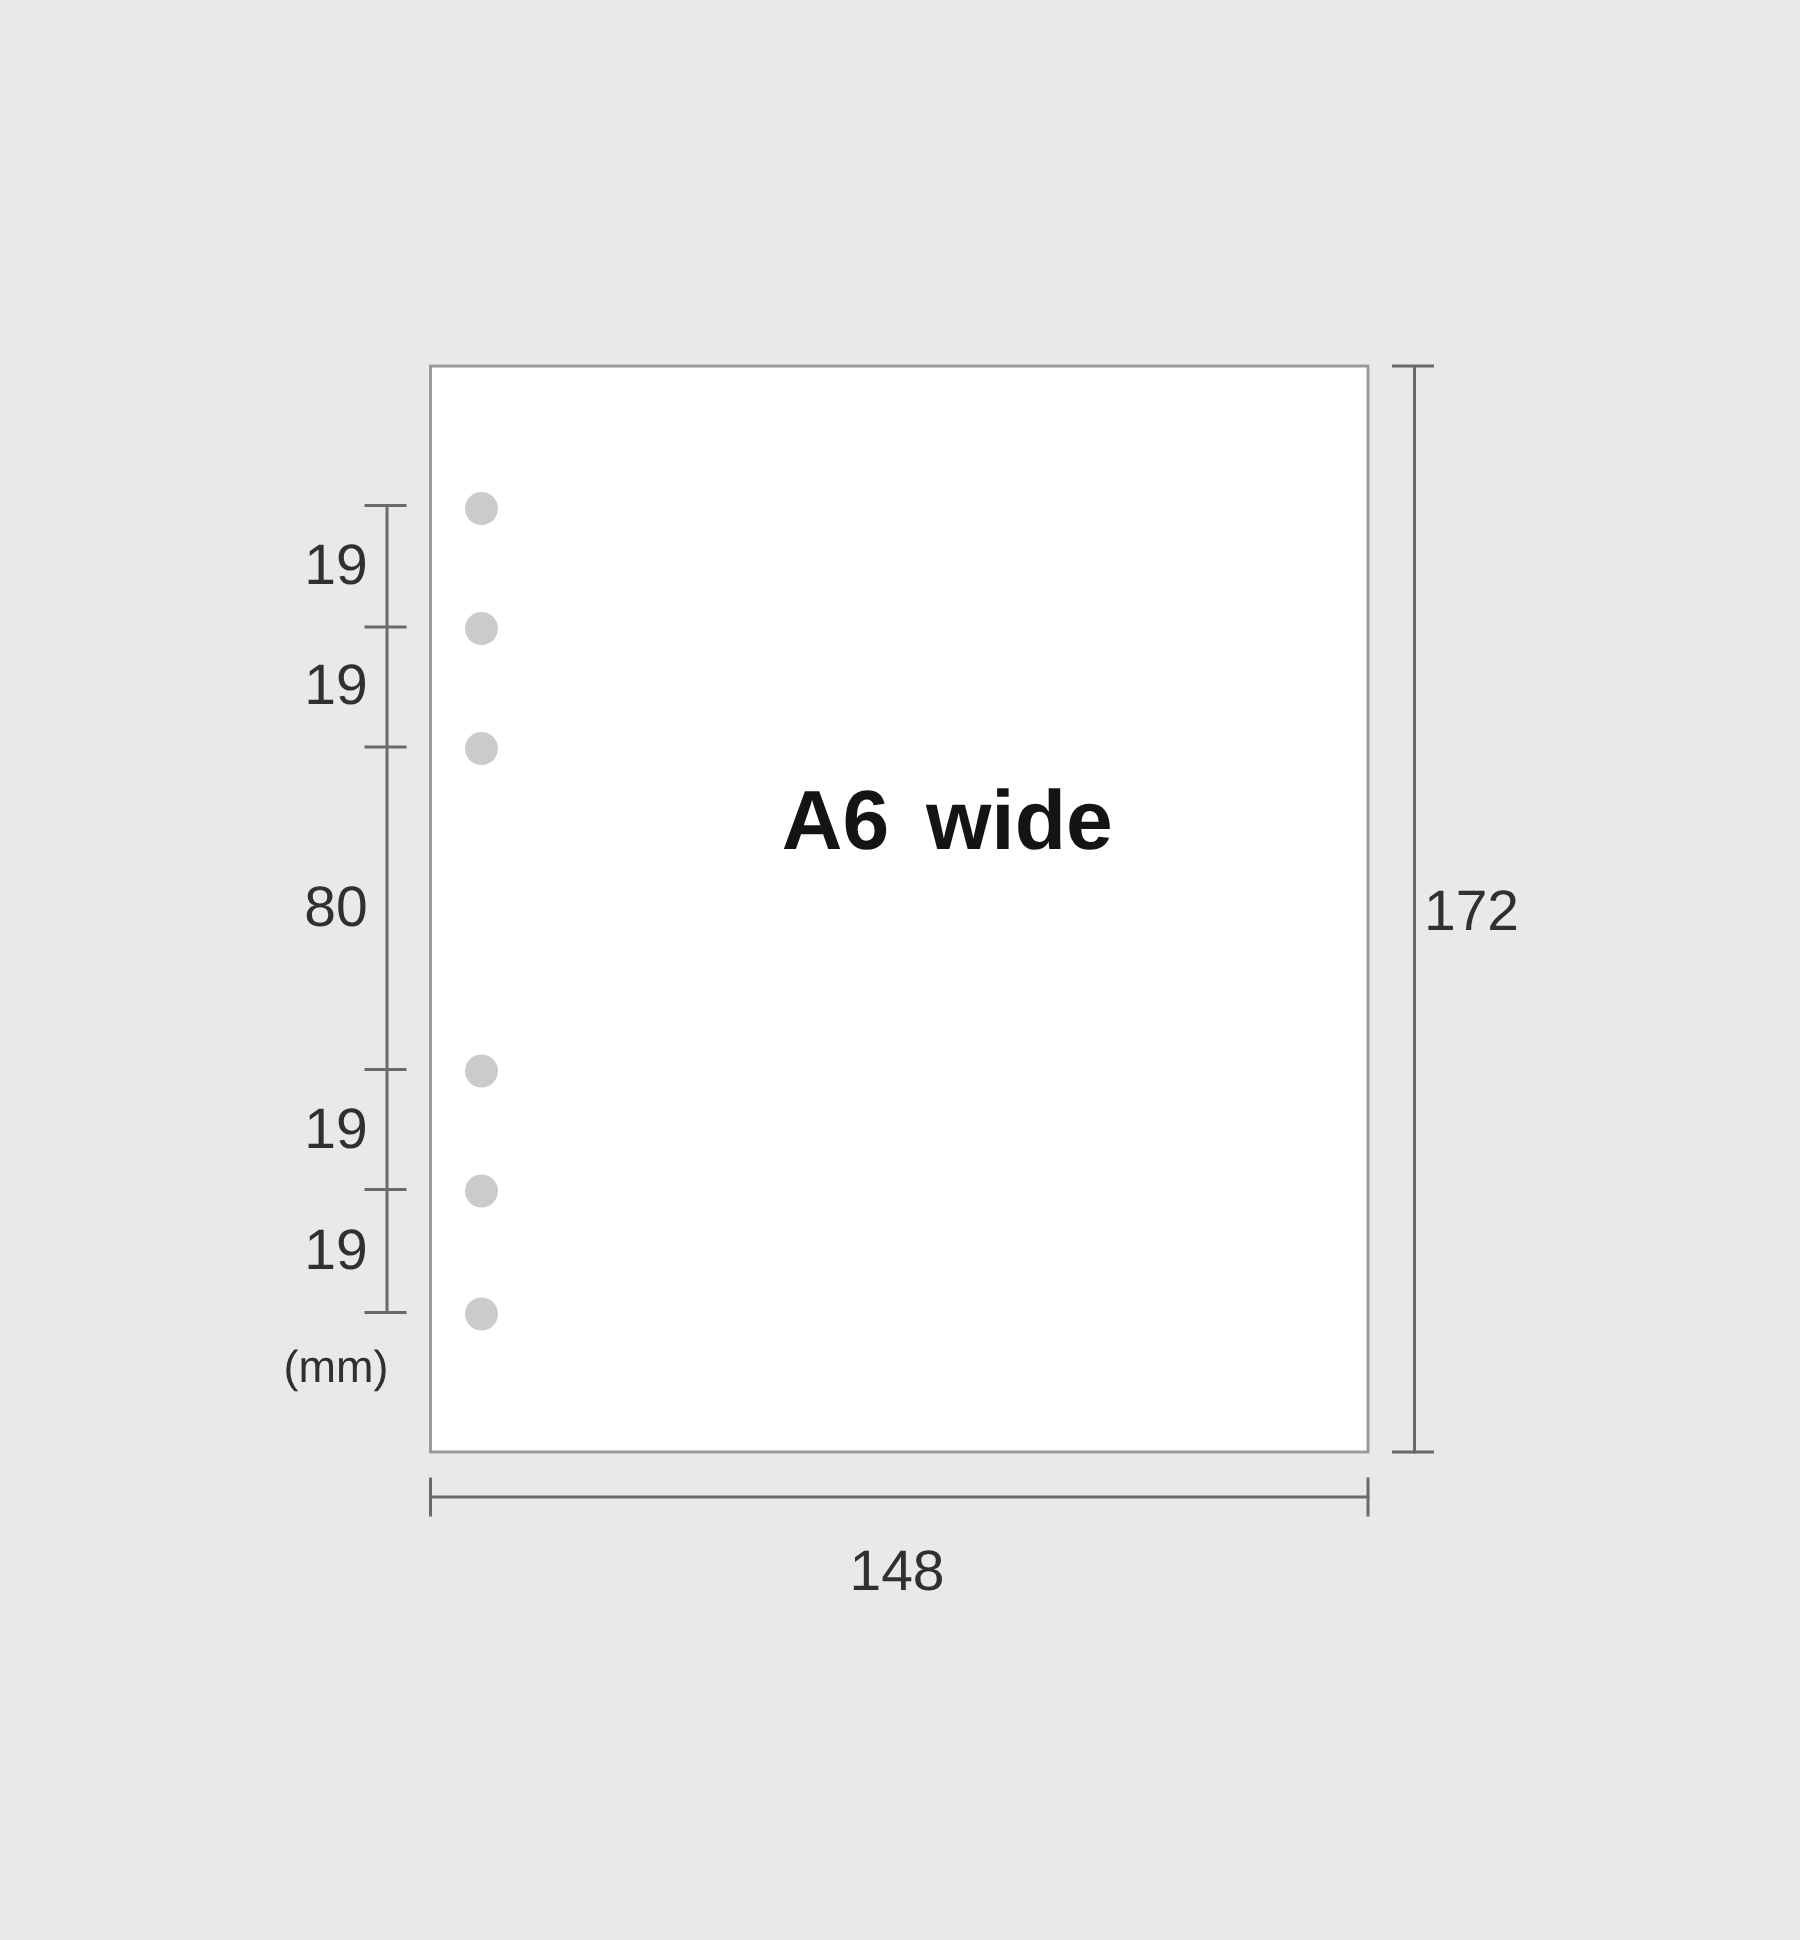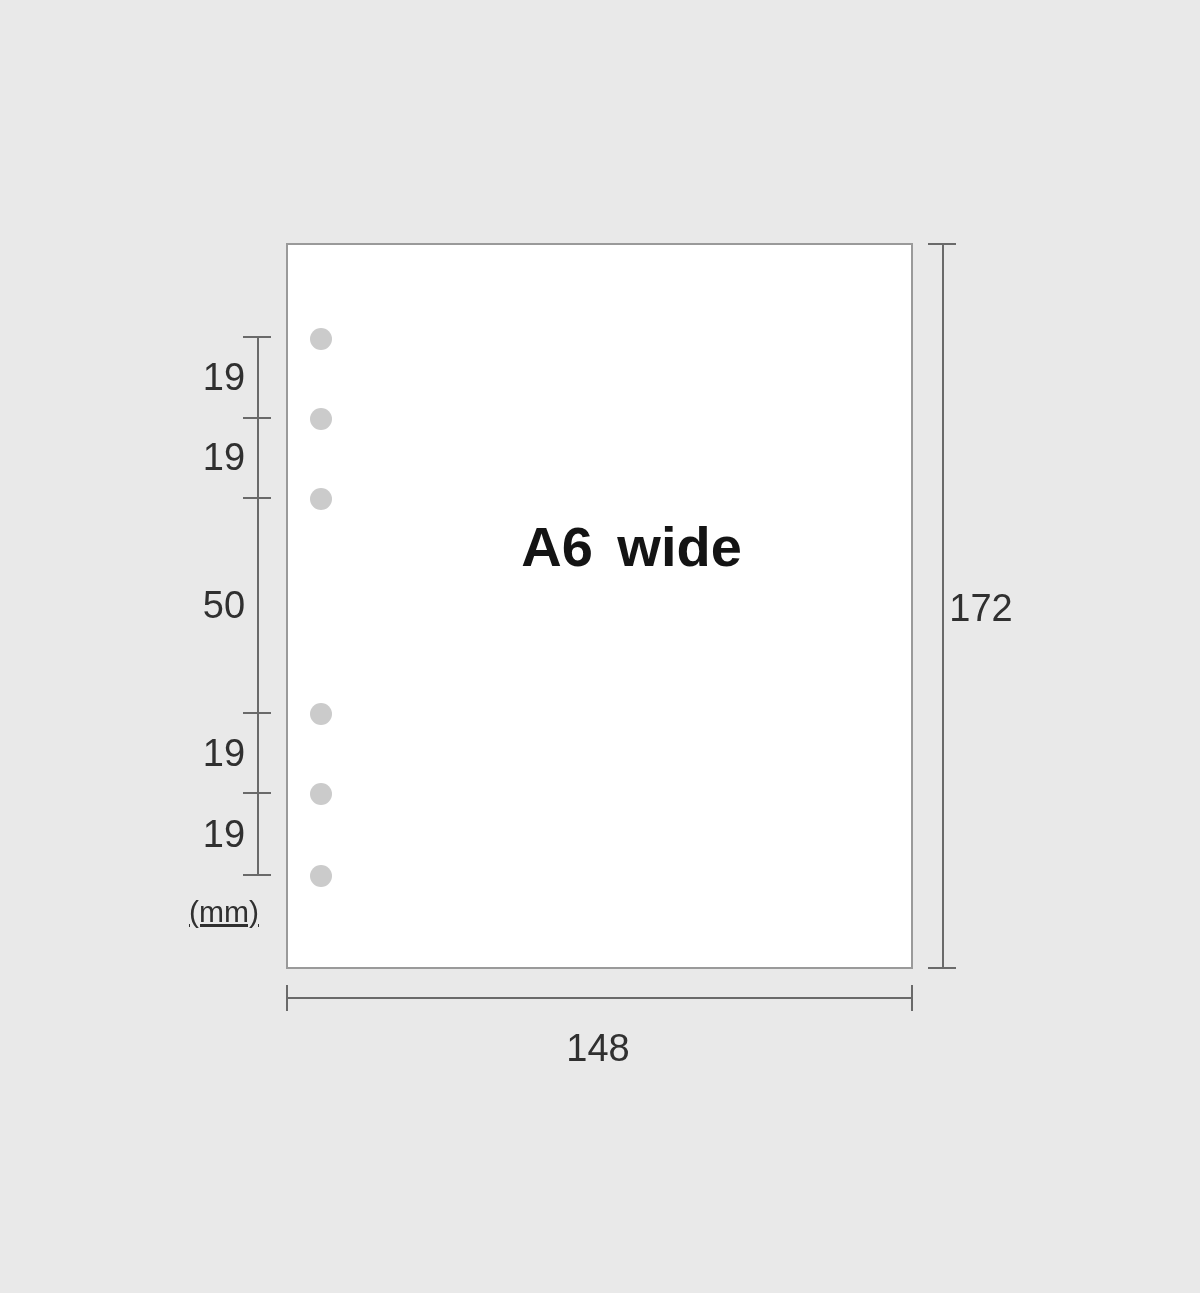--- a/index.html
+++ b/index.html
@@ -109,21 +109,20 @@
   .llabel-4 { top: 731px; }
   .llabel-5 { top: 812px; }
   .unit-label {
     position: absolute;
     left: 184px; top: 893px;
     width: 80px;
     text-align: center;
     font-size: 30px;
     line-height: 38px;
     color: var(--dim-text, #303030);
-    text-decoration: underline;
   }
 
   
   .right-line { left: 942px; top: 244px; height: 725px; }
   .rtick { left: 928px; }
   .rtick-top { top: 243px; }
   .rtick-bottom { top: 967px; }
   .rlabel { left: 946px; top: 586px; width: 70px; }
 
   
@@ -154,21 +153,21 @@
   <div class="dim-line-v left-line"></div>
   <div class="tick-h ltick ltick-1"></div>
   <div class="tick-h ltick ltick-2"></div>
   <div class="tick-h ltick ltick-3"></div>
   <div class="tick-h ltick ltick-4"></div>
   <div class="tick-h ltick ltick-5"></div>
   <div class="tick-h ltick ltick-6"></div>
 
   <div class="dim-label llabel llabel-1">19</div>
   <div class="dim-label llabel llabel-2">19</div>
-  <div class="dim-label llabel llabel-3">50</div>
+  <div class="dim-label llabel llabel-3">80</div>
   <div class="dim-label llabel llabel-4">19</div>
   <div class="dim-label llabel llabel-5">19</div>
   <div class="unit-label">(mm)</div>
 
   <div class="dim-line-v right-line"></div>
   <div class="tick-h rtick rtick-top"></div>
   <div class="tick-h rtick rtick-bottom"></div>
   <div class="dim-label rlabel">172</div>
 
   <div class="dim-line-h bottom-line"></div>

